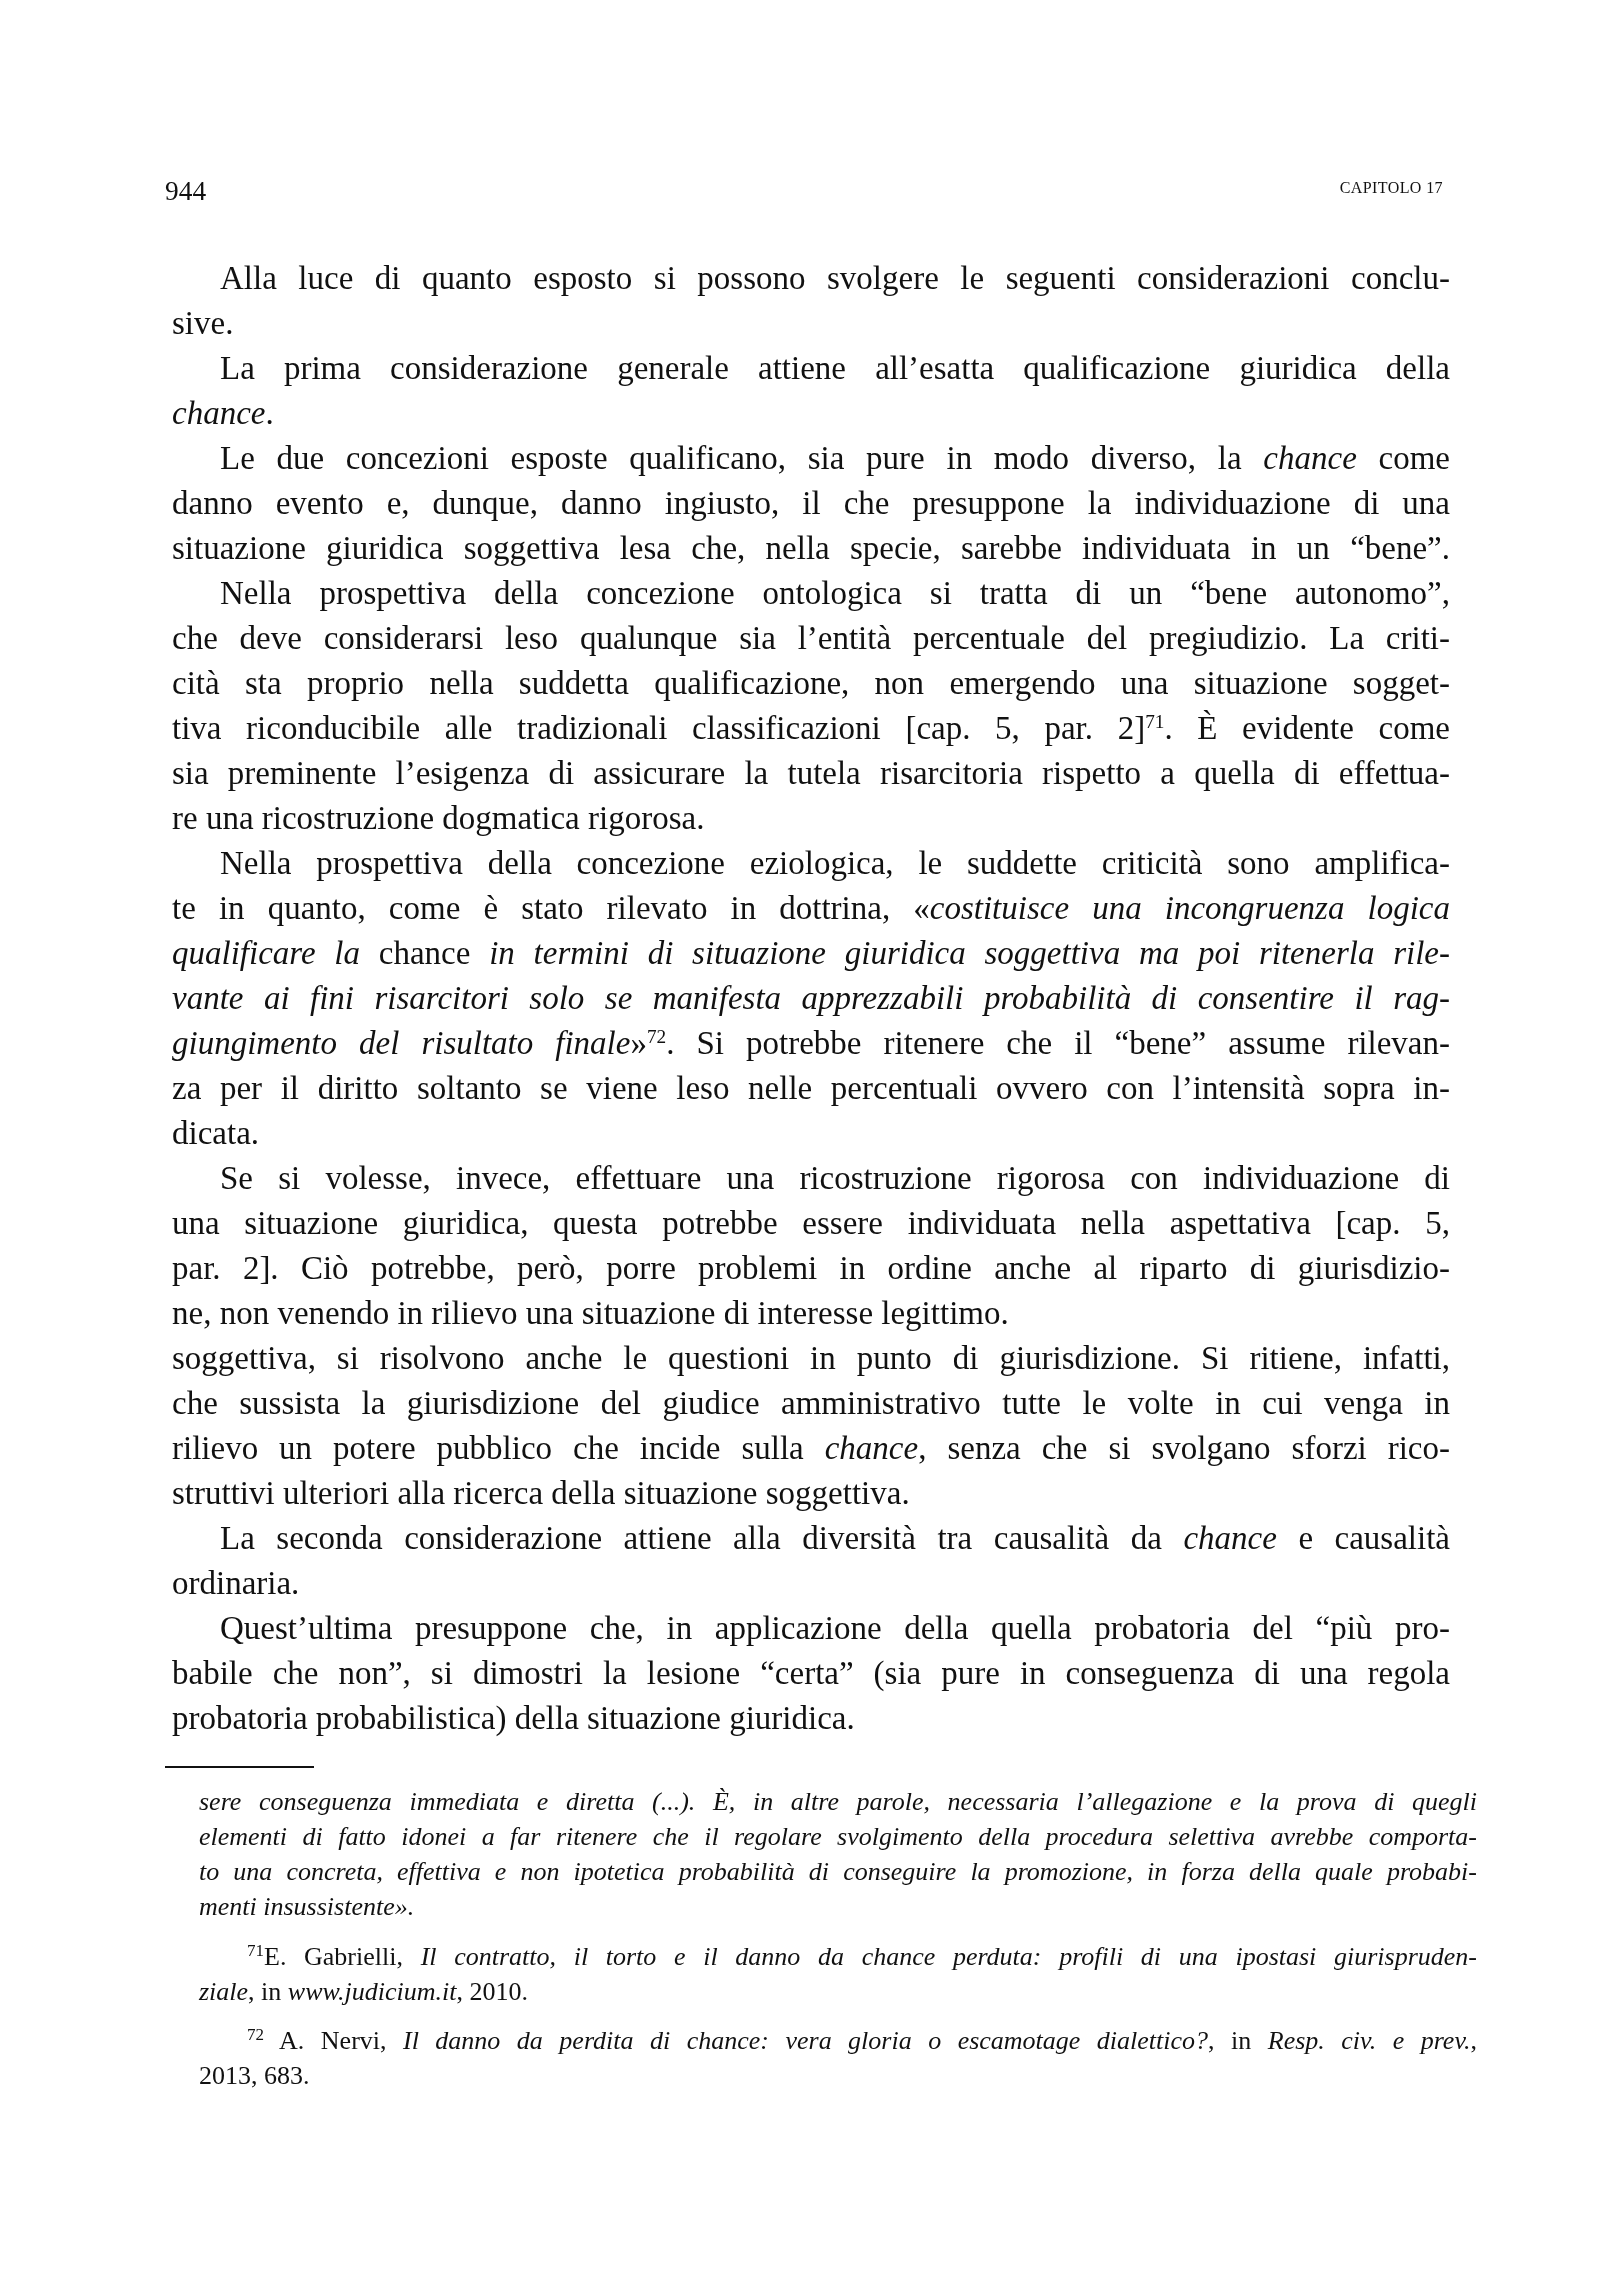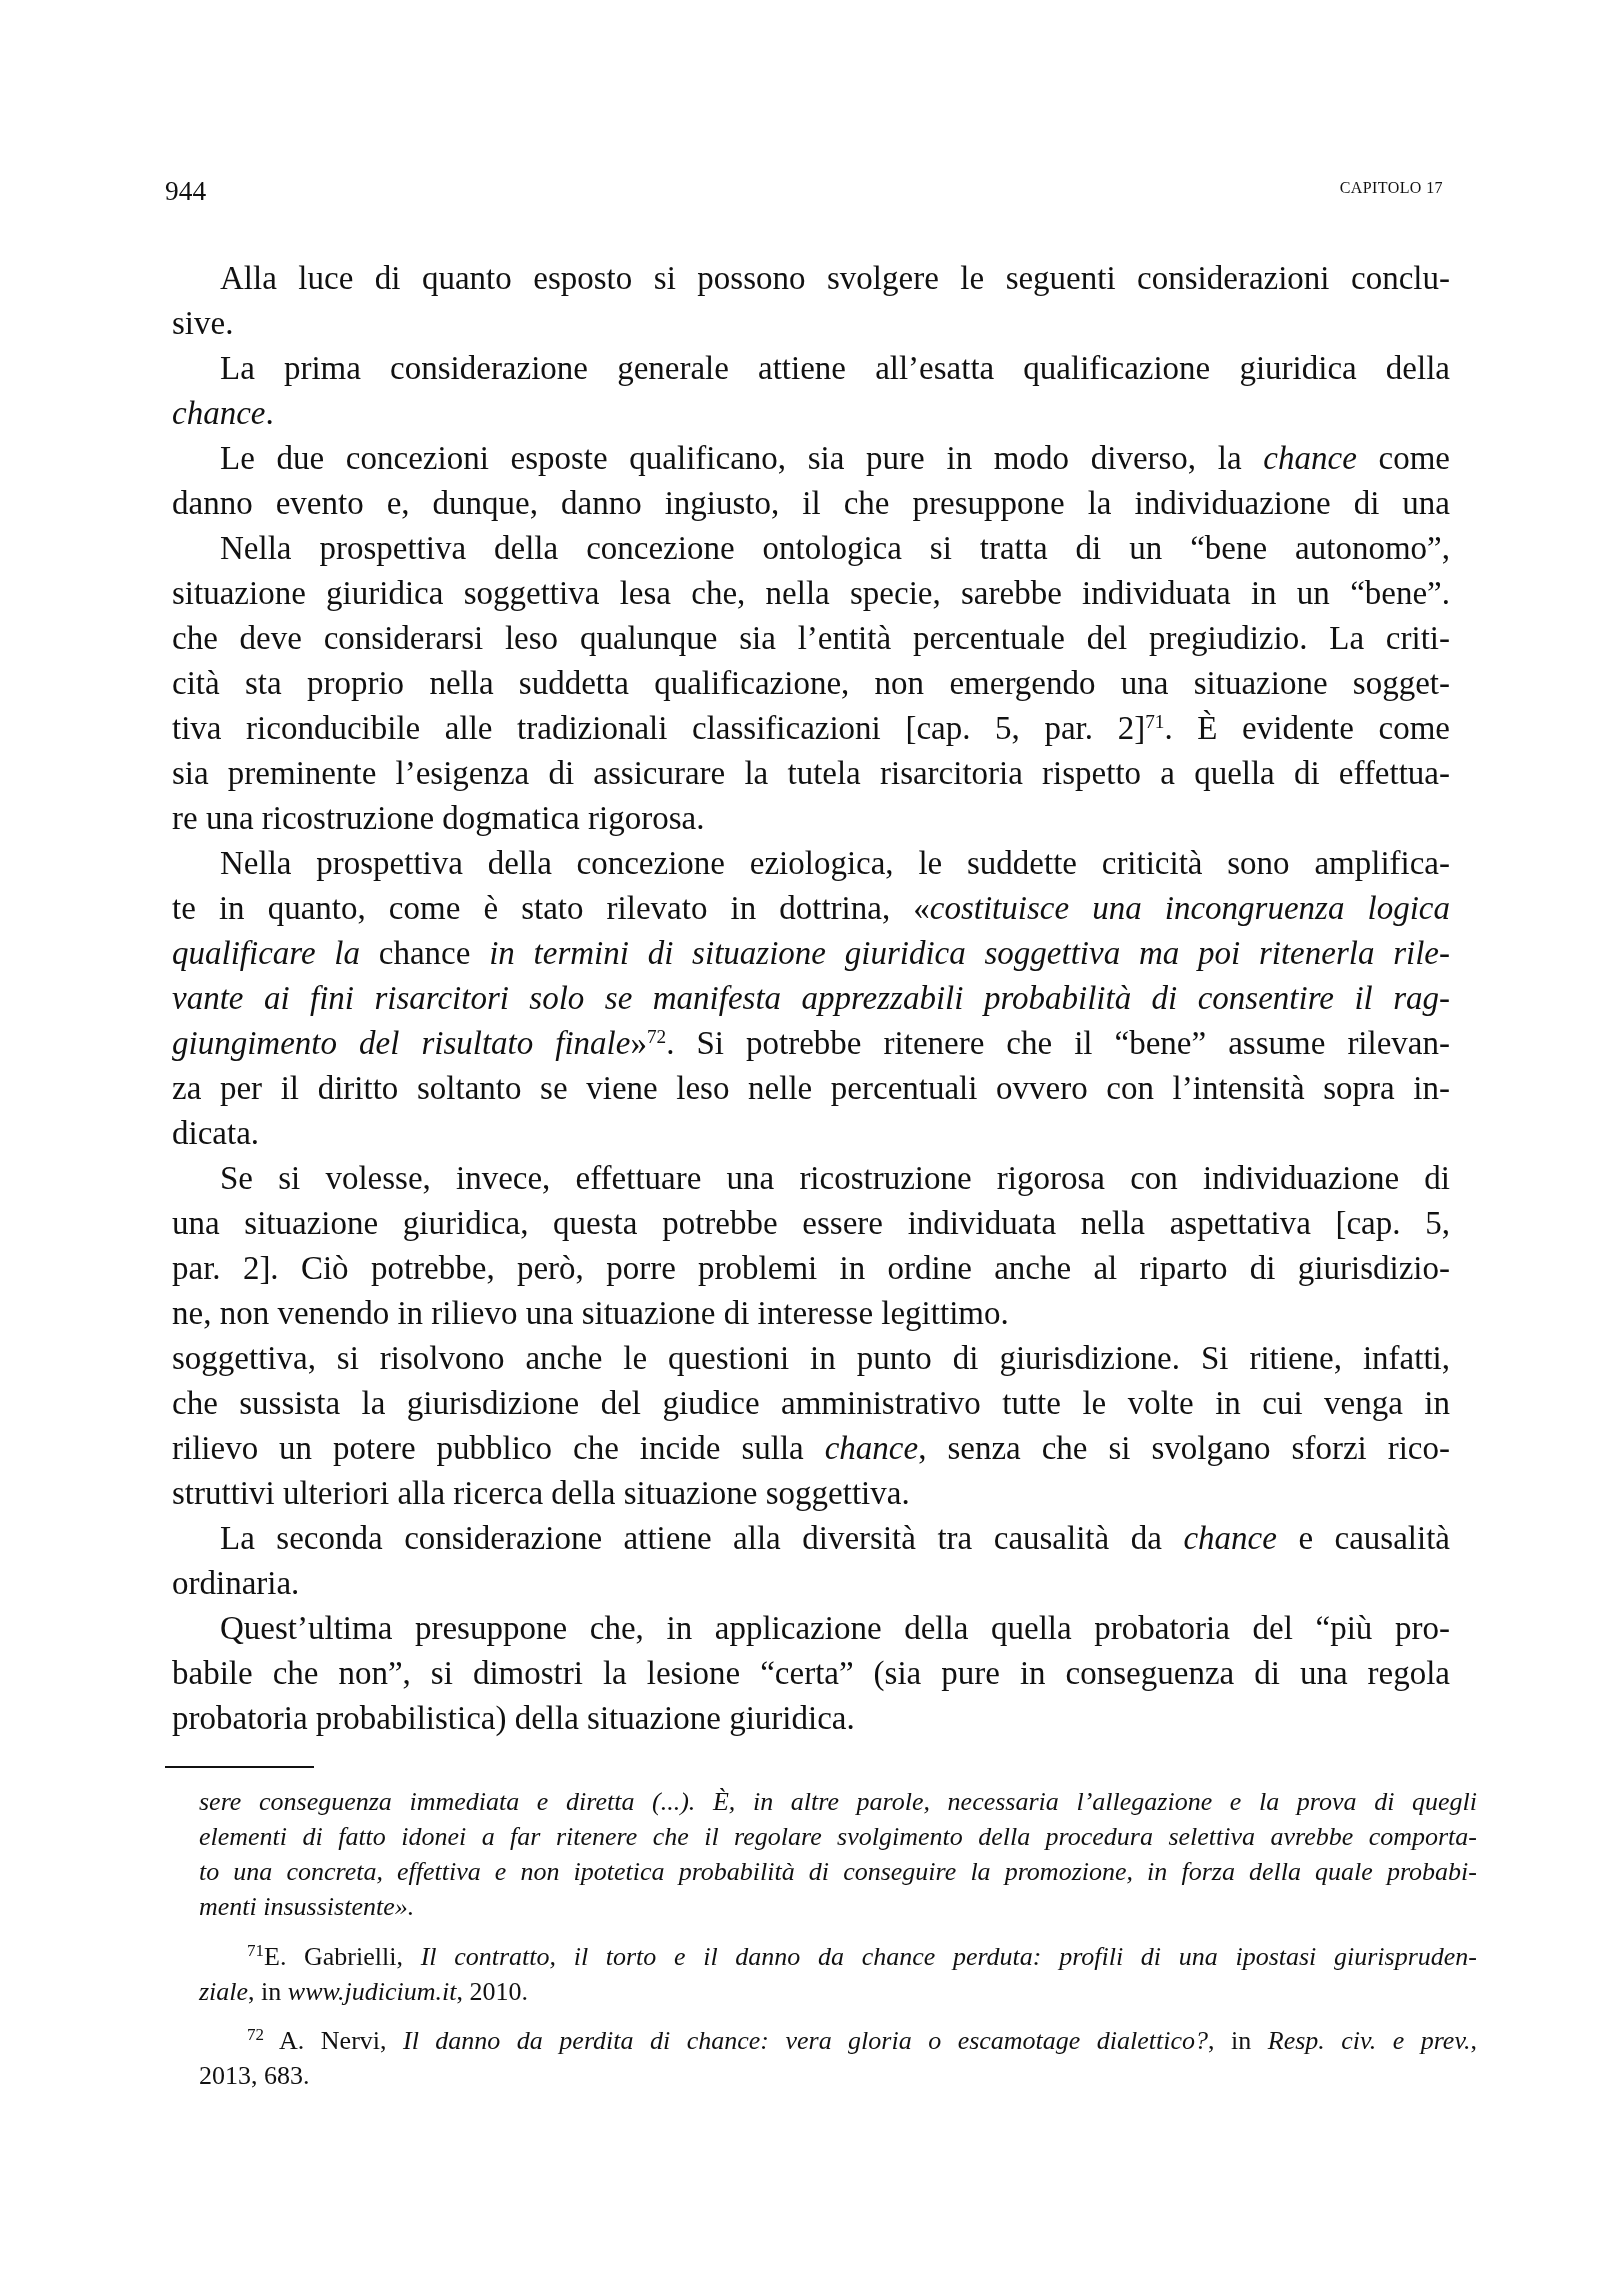--- a/index.html
+++ b/index.html
@@ -28,22 +28,22 @@
   <span class="running-head">CAPITOLO 17</span>
 </div>
 
 <div class="body-text" id="body-text">
     <div class="line indent"><span>Alla luce di quanto esposto si possono svolgere le seguenti considerazioni conclu-</span></div>
     <div class="line last"><span>sive.</span></div>
     <div class="line indent"><span>La prima considerazione generale attiene all’esatta qualificazione giuridica della</span></div>
     <div class="line last"><i>chance</i><span>.</span></div>
     <div class="line indent"><span>Le due concezioni esposte qualificano, sia pure in modo diverso, la </span><i>chance</i><span> come</span></div>
     <div class="line"><span>danno evento e, dunque, danno ingiusto, il che presuppone la individuazione di una</span></div>
+    <div class="line"><span>situazione giuridica soggettiva lesa che, nella specie, sarebbe individuata in un “bene”.</span></div>
     <div class="line indent"><span>Nella prospettiva della concezione ontologica si tratta di un “bene autonomo”,</span></div>
-    <div class="line"><span>situazione giuridica soggettiva lesa che, nella specie, sarebbe individuata in un “bene”.</span></div>
     <div class="line"><span>che deve considerarsi leso qualunque sia l’entità percentuale del pregiudizio. La criti-</span></div>
     <div class="line"><span>cità sta proprio nella suddetta qualificazione, non emergendo una situazione sogget-</span></div>
     <div class="line"><span>tiva riconducibile alle tradizionali classificazioni [cap. 5, par. 2]</span><sup>71</sup><span>. È evidente come</span></div>
     <div class="line"><span>sia preminente l’esigenza di assicurare la tutela risarcitoria rispetto a quella di effettua-</span></div>
     <div class="line last"><span>re una ricostruzione dogmatica rigorosa.</span></div>
     <div class="line indent"><span>Nella prospettiva della concezione eziologica, le suddette criticità sono amplifica-</span></div>
     <div class="line"><span>te in quanto, come è stato rilevato in dottrina, «</span><i>costituisce una incongruenza logica</i></div>
     <div class="line"><i>qualificare la</i><span> chance </span><i>in termini di situazione giuridica soggettiva ma poi ritenerla rile-</i></div>
     <div class="line"><i>vante ai fini risarcitori solo se manifesta apprezzabili probabilità di consentire il rag-</i></div>
     <div class="line"><i>giungimento del risultato finale</i><span>»</span><sup>72</sup><span>. Si potrebbe ritenere che il “bene” assume rilevan-</span></div>

